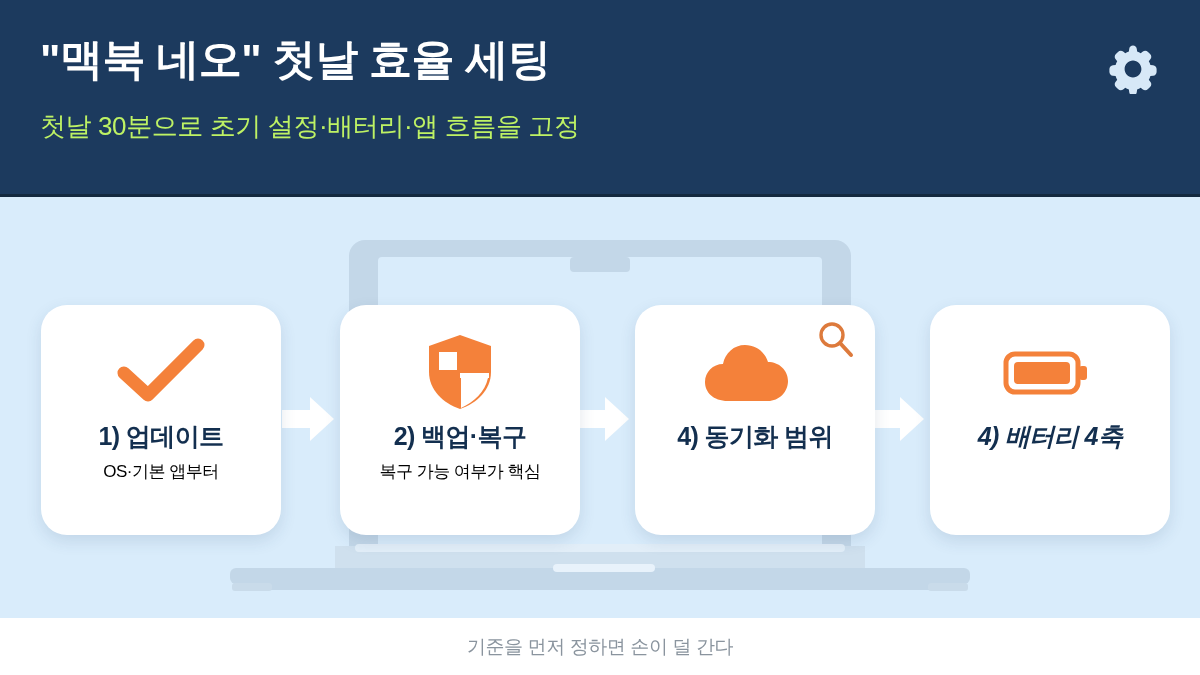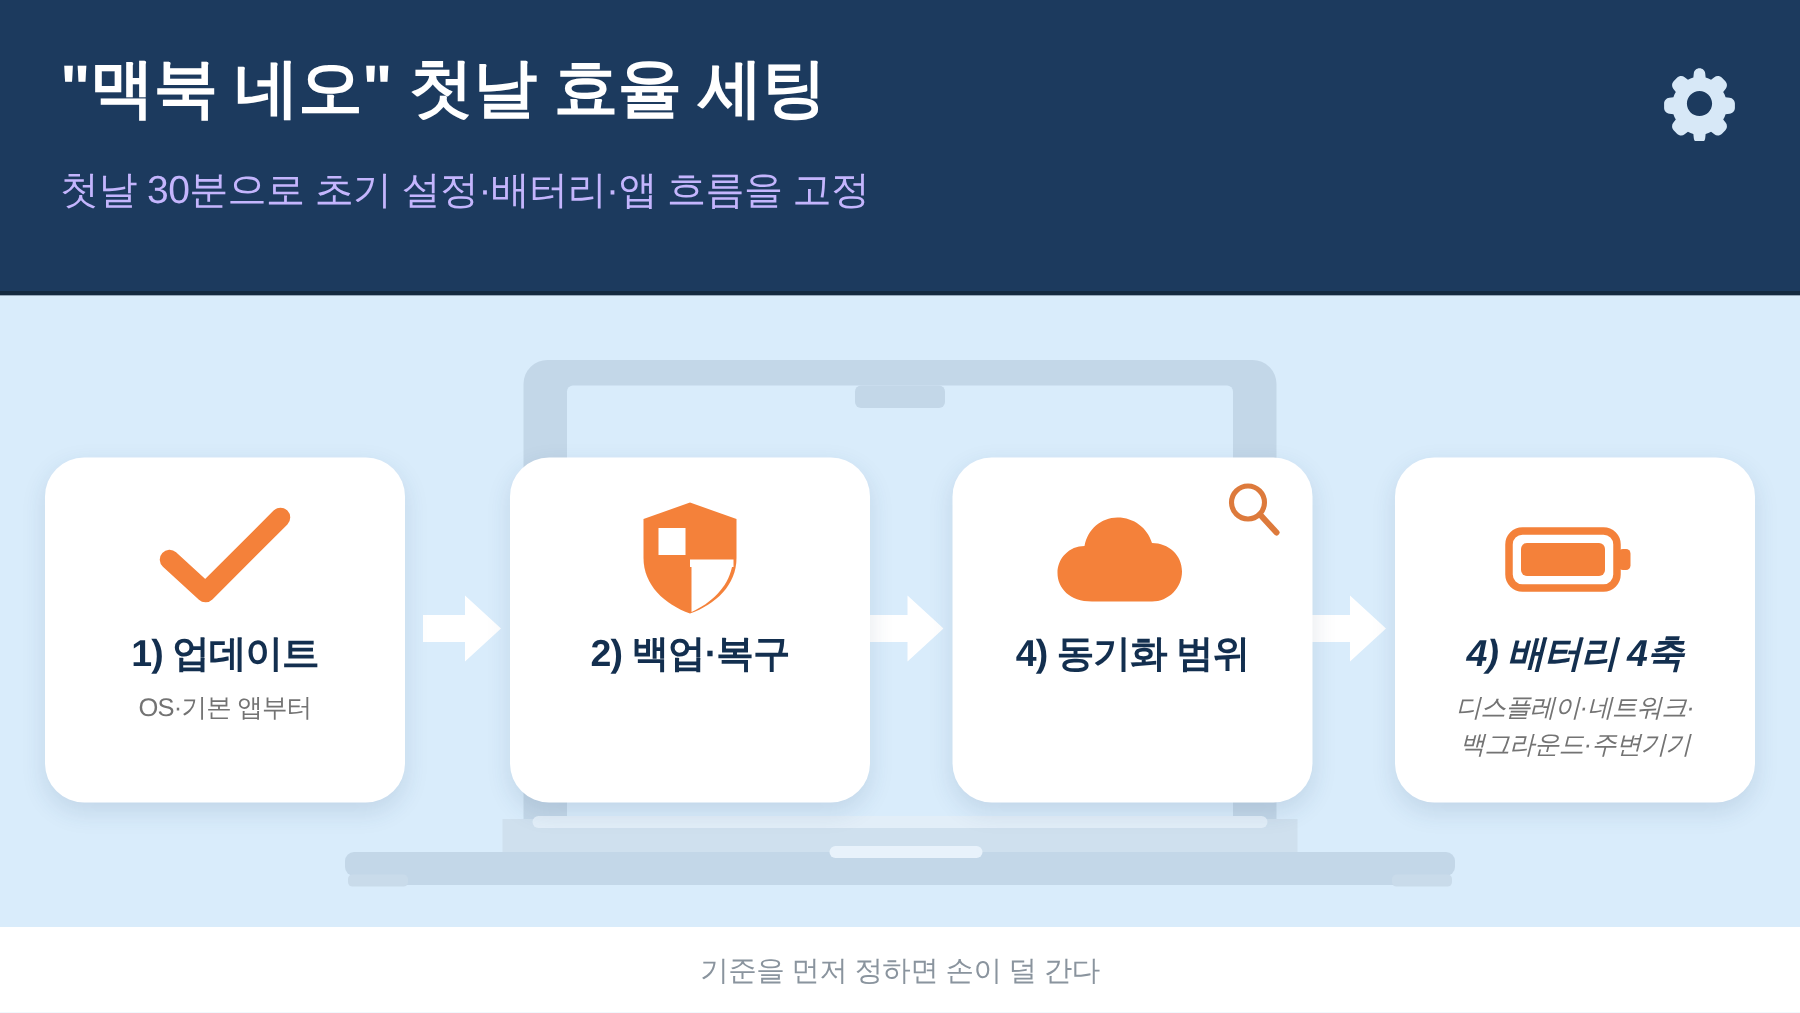--- a/index.html
+++ b/index.html
@@ -41,21 +41,21 @@
     font-size: 43px;
     font-weight: 700;
     letter-spacing: -0.5px;
     line-height: 1.2;
     white-space: nowrap;
   }
   .header-subtitle {
     position: absolute;
     left: 40px;
     top: 110px;
-    color: #c4b5fd;
+    color: #bef264;
     font-size: 26px;
     font-weight: 400;
     letter-spacing: -0.4px;
     line-height: 1.3;
     white-space: nowrap;
   }
   .gear-icon {
     position: absolute;
     right: 42px;
     top: 44px;
@@ -96,21 +96,21 @@
     position: absolute;
     top: 108px;
     width: 240px;
     height: 230px;
     background: #ffffff;
     border-radius: 26px;
     box-shadow: 0 6px 16px rgba(40, 70, 110, 0.13);
     box-sizing: border-box;
     text-align: center;
   }
-  .card-1 { left: 30px; }
+  .card-1 { left: 41px; }
   .card-2 { left: 340px; }
   .card-3 { left: 635px; }
   .card-4 { left: 930px; font-style: italic; }
 
   .card-icon {
     position: absolute;
     left: 0;
     top: 22px;
     width: 240px;
     height: 90px;
@@ -137,21 +137,21 @@
     line-height: 1.2;
     white-space: nowrap;
   }
   .card-sub {
     position: absolute;
     left: 0;
     top: 155px;
     width: 240px;
     padding: 0 8px;
     box-sizing: border-box;
-    color: #737373;
+    color: #000000;
     font-size: 17px;
     font-weight: 400;
     letter-spacing: -0.5px;
     line-height: 1.45;
   }
 
   
   .arrow {
     position: absolute;
     top: 198px;
@@ -248,20 +248,21 @@
             <path d="M35 42 H64 C63 56 51 67 35 73 Z" fill="#ffffff" opacity="0"></path>
             <rect x="35" y="41" width="29" height="5" fill="#ffffff"></rect>
             <path d="M37 46 L37 74 L33 74 L33 46 Z" fill="#ffffff" opacity="0"></path>
             <rect x="32" y="6" width="5" height="68" fill="#ffffff" opacity="0"></rect>
             <path d="M35 44 C47 54 55 60 60 62 L60 44 Z" fill="#ffffff" opacity="0"></path>
             <path d="M35.5 44 L64 44 L64 48 C60 62 49 71 35.5 77 Z" fill="#ffffff" opacity="0"></path>
             <path d="M36 46 L63 46 C60 60 49 70 36 76 Z" fill="#ffffff"></path>
           </svg>
         </div>
         <div class="card-title">2) 백업·복구</div>
+        <div class="card-sub">복구 가능 여부가 핵심</div>
       </div>
 
       <div class="card card-3">
         <div class="card-icon">
           <svg viewBox="0 0 110 70" width="110" height="70" aria-hidden="true">
             <path d="M28 64 C13 64 5 55 5 45 C5 35 13 27 23 27 C25 16 34 8 45 8
                      C56 8 65 15 68 25 C79 25 88 33 88 44 C88 55 79 64 68 64 Z" fill="#f4813a"></path>
           </svg>
         </div>
         <svg class="corner-icon" viewBox="0 0 42 42" aria-hidden="true">
@@ -273,21 +274,20 @@
 
       <div class="card card-4">
         <div class="card-icon">
           <svg viewBox="0 0 100 60" width="100" height="60" aria-hidden="true">
             <rect x="6" y="12" width="72" height="38" rx="9" fill="none" stroke="#f4813a" stroke-width="5"></rect>
             <rect x="14" y="20" width="56" height="22" rx="4" fill="#f4813a"></rect>
             <rect x="79" y="24" width="8" height="14" rx="3" fill="#f4813a"></rect>
           </svg>
         </div>
         <div class="card-title">4) 배터리 4축</div>
-        <div class="card-sub">디스플레이·네트워크·<br>백그라운드·주변기기</div>
       </div>
 
     </div>
   </div>
 
   <div class="footer">
     <div class="footer-note">기준을 먼저 정하면 손이 덜 간다</div>
   </div>
 
 </div>

